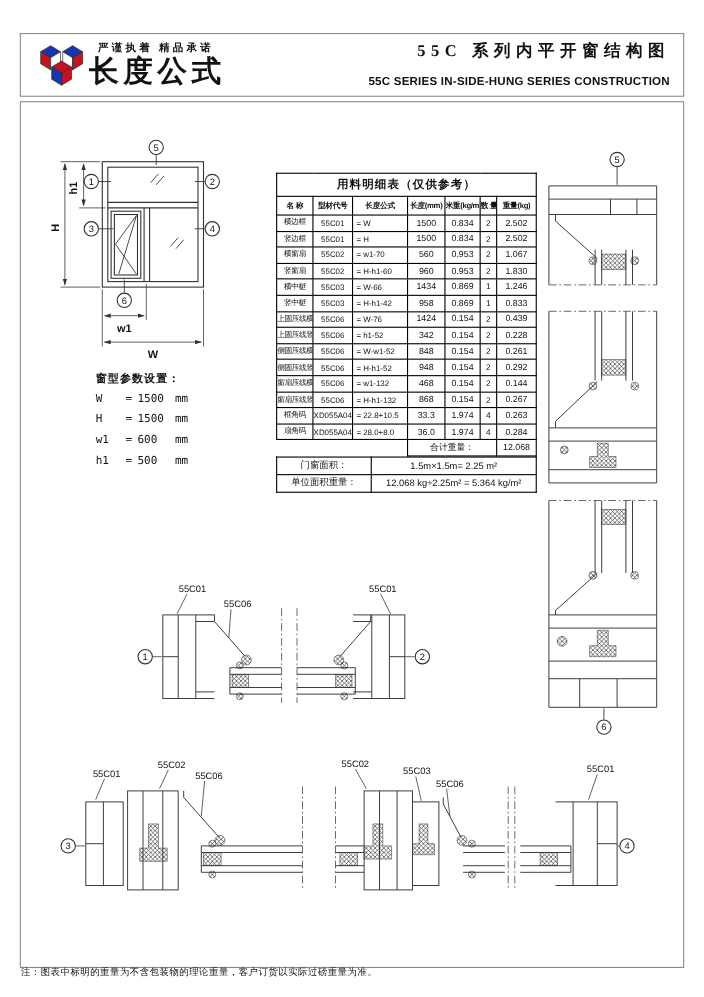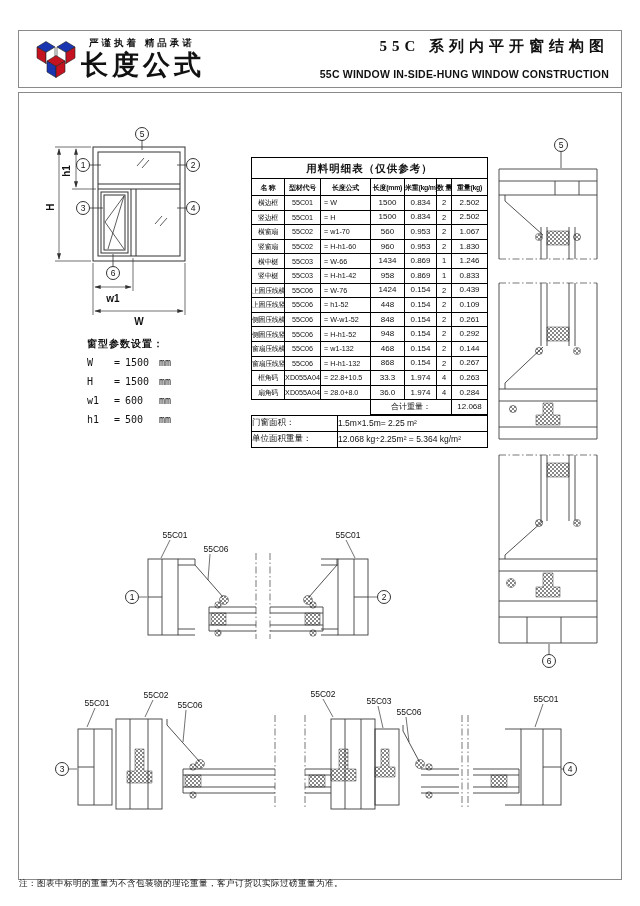--- a/index.html
+++ b/index.html
@@ -30,21 +30,21 @@
   .mtable .title-cell{font-size:10.5px;font-weight:bold;height:20px;letter-spacing:1px;}
   .mtable th{font-size:7px;font-weight:bold;height:16px;letter-spacing:-0.3px;}
   .mtable tbody td{height:13.6px;}
   .mtable td.c0{font-size:7px;letter-spacing:-0.4px;}
   .mtable td.c1{font-size:7.2px;}
   .mtable td.c2{text-align:left;padding-left:3px;font-size:7.2px;}
   .mtable td.c5{font-size:7.5px;}
   .total-blank{border:none !important;background:#fff;}
   .total-label{font-size:8.5px;height:15px;}
   .stable{border-collapse:collapse;table-layout:fixed;width:236px;}
-  .stable td{border:1px solid #000;padding:0;font-size:8.5px;height:15px;
+  .stable td{border:1px solid #000;text-align:center;padding:0;font-size:8.5px;height:15px;
              white-space:nowrap;overflow:hidden;}
   .midsec{position:absolute;left:104px;top:434px;}
   .botsec{position:absolute;left:34px;top:594px;}
   .rstack{position:absolute;left:468px;top:38px;}
   .note{position:absolute;left:0;top:765px;width:602px;text-align:left;margin-top:20px;}
   .note-cn{font-size:8.5px;letter-spacing:0.5px;}
   .note-en{font-size:9.5px;letter-spacing:1px;margin-top:3px;}
 </style>
 </head>
 <body>
@@ -61,21 +61,21 @@
         <polygon points="24,10 24,21 33,26.5 33,15.5" fill="#ffffff"></polygon>
         <polygon points="42,10 42,21 33,26.5 33,15.5" fill="#c41220"></polygon>
         <polygon points="14,24 23,18.5 32,24 23,29.5" fill="#c41220"></polygon>
         <polygon points="14,24 14,35 23,40.5 23,29.5" fill="#1a35b0"></polygon>
         <polygon points="32,24 32,35 23,40.5 23,29.5" fill="#c41220"></polygon>
       </g>
     </svg>
     <div class="slogan">严谨执着 精品承诺</div>
     <div class="company">长度公式</div>
     <div class="title-cn">55C 系列内平开窗结构图</div>
-    <div class="title-en">55C WINDOW IN-SIDE-HUNG WINDOW CONSTRUCTION</div>
+    <div class="title-en">55C SERIES IN-SIDE-HUNG SERIES CONSTRUCTION</div>
   </div>
 
   <div class="content-box">
 
     <svg class="elev" width="186" height="214" viewBox="0 0 186 214">
       <defs>
         <marker id="arr" viewBox="0 0 10 10" refX="9" refY="5" markerWidth="9" markerHeight="9" orient="auto-start-reverse">
           <path d="M10,5 L0,1.8 L0,8.2 z" fill="#333"></path>
         </marker>
       </defs>
@@ -248,24 +248,24 @@
             <td class="c2">= W-76</td>
             <td>1424</td>
             <td>0.154</td>
             <td class="c5">2</td>
             <td>0.439</td>
           </tr>
             <tr>
             <td class="c0">上固压线竖</td>
             <td class="c1">55C06</td>
             <td class="c2">= h1-52</td>
-            <td>448</td>
+            <td>342</td>
             <td>0.154</td>
             <td class="c5">2</td>
-            <td>0.109</td>
+            <td>0.228</td>
           </tr>
             <tr>
             <td class="c0">侧固压线横</td>
             <td class="c1">55C06</td>
             <td class="c2">= W-w1-52</td>
             <td>848</td>
             <td>0.154</td>
             <td class="c5">2</td>
             <td>0.261</td>
           </tr>

